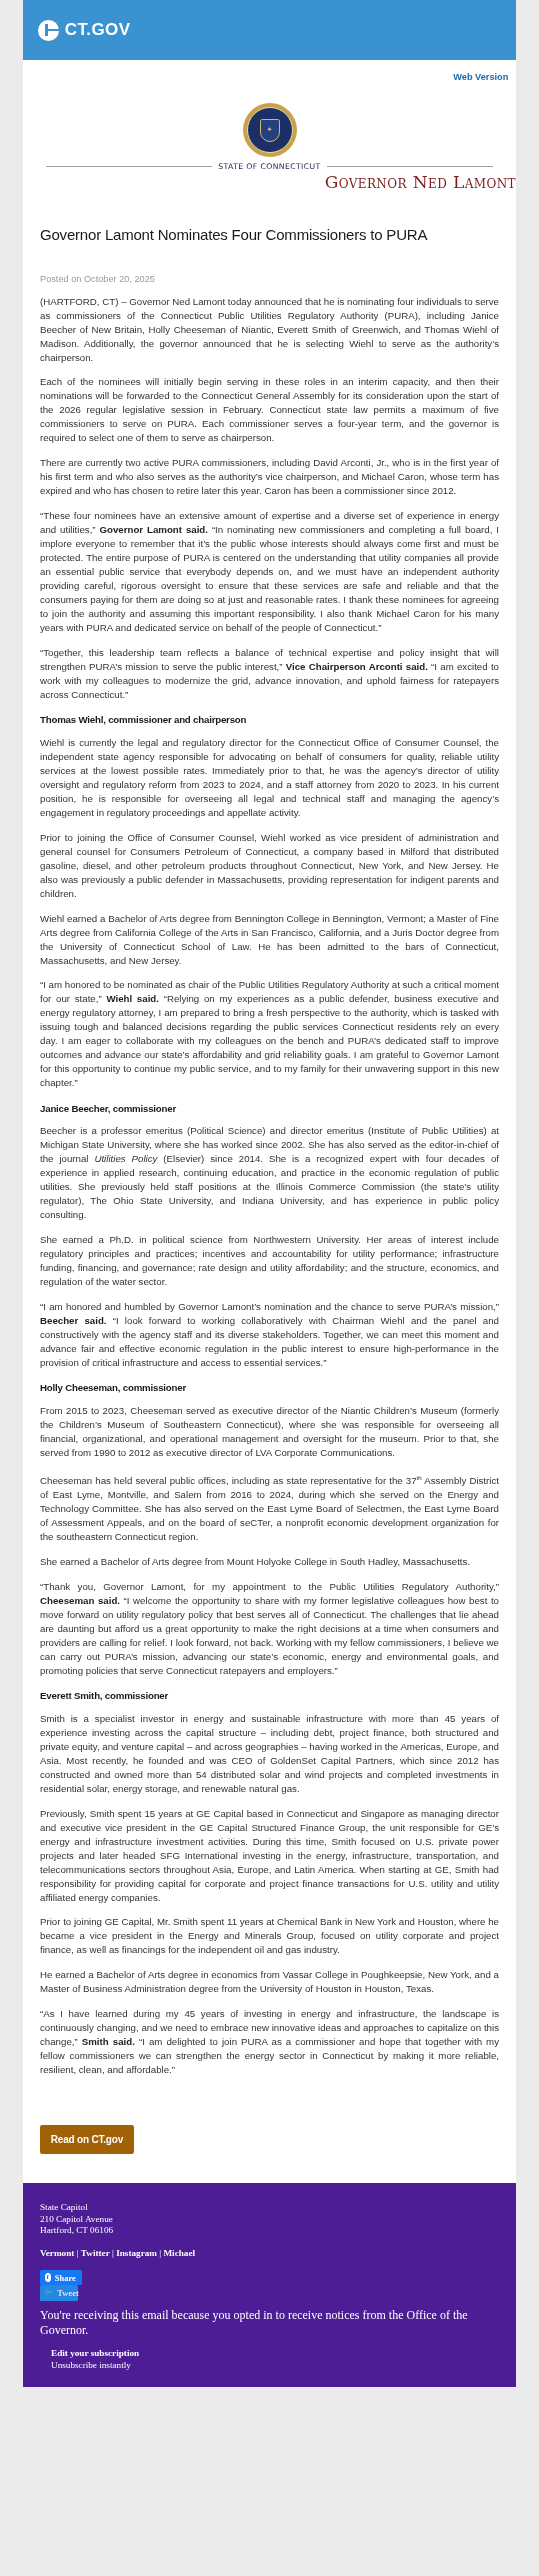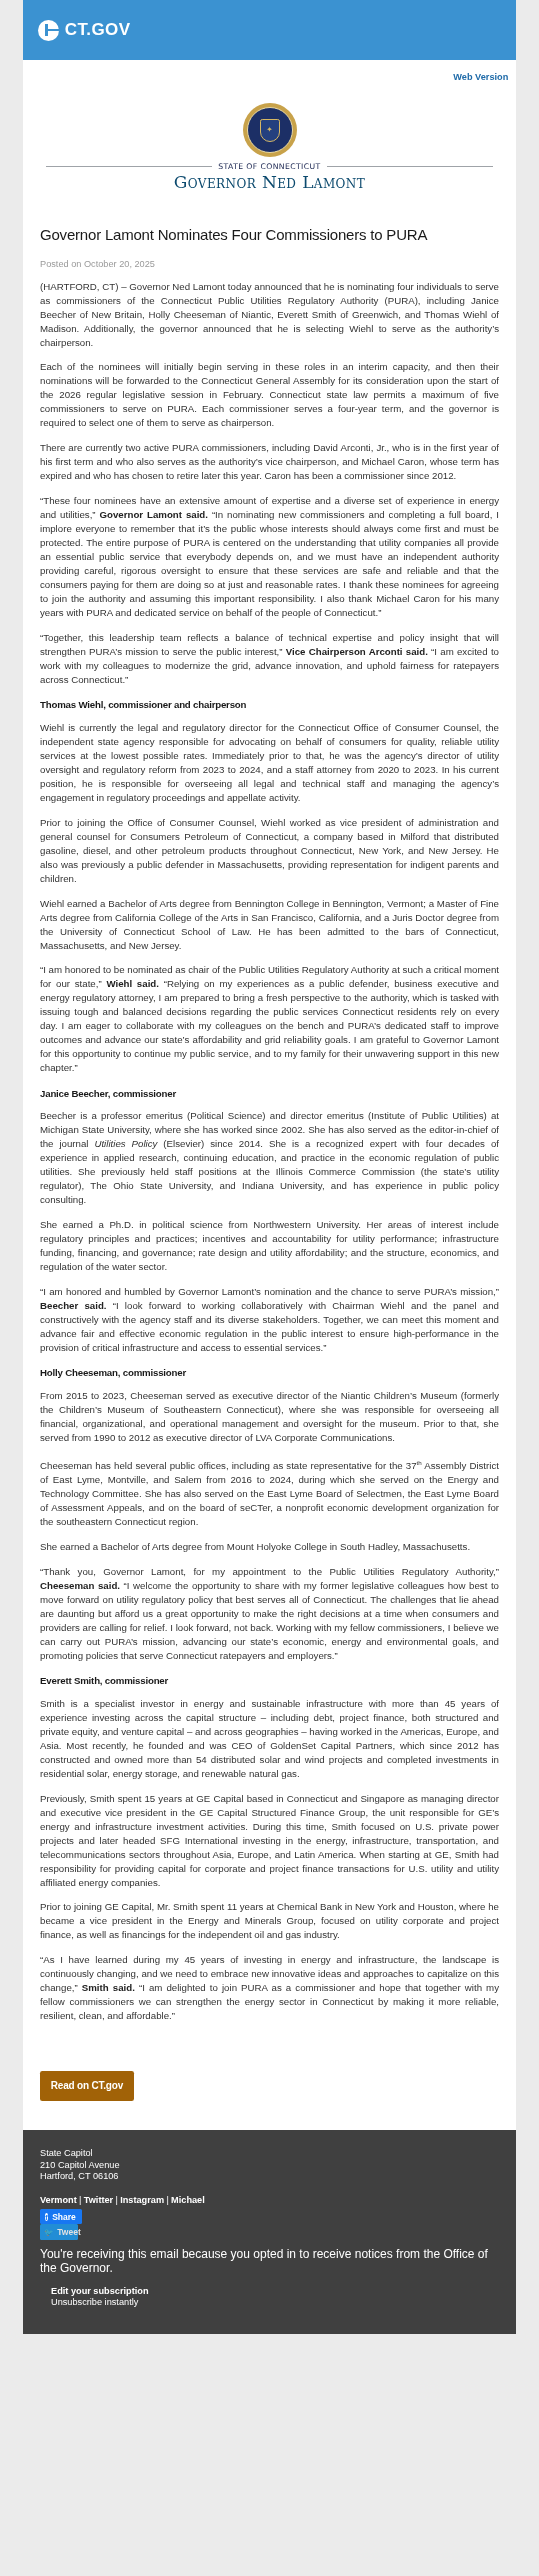--- a/index.html
+++ b/index.html
@@ -14,36 +14,36 @@
   .logo-text { font-family: "Liberation Sans", sans-serif; font-weight: bold; font-size: 17px; letter-spacing: 0.4px; }
   .webver-row { text-align: right; padding: 9.2px 7.7px 0 0; height: 31px; }
   .webver { color: #1e6aa8; font-family: "Liberation Sans", sans-serif; font-weight: bold; font-size: 9.2px; text-decoration: none; }
   .seal-row { display: flex; justify-content: center; padding-top: 12.3px; }
   .seal { width: 54px; height: 54px; border-radius: 50%; background: #c8a24a; display: flex; align-items: center; justify-content: center; }
   .seal-inner { width: 46px; height: 46px; border-radius: 50%; background: #1c2f66; border: 1.5px solid #e9d9a5; display: flex; align-items: center; justify-content: center; }
   .seal-shield { width: 20px; height: 23px; background: #24407f; border: 1.5px solid #d7b864; border-radius: 2.3px 2.3px 10px 10px; color: #d7b864; font-size: 7.7px; text-align: center; line-height: 20px; }
   .state-row { display: flex; align-items: center; padding: 4.6px 23px 0 23px; }
   .state-line { flex: 1; height: 1.5px; background: #9fa3a8; }
   .state-text { font-family: "DejaVu Sans", sans-serif; font-size: 7.7px; letter-spacing: 0.4px; color: #1a2550; padding: 0 6.2px; }
-  .gov-name { text-align: center; font-family: "DejaVu Serif", serif; font-size: 17px; color: #0c4a6e; font-variant: small-caps; letter-spacing: 0.4px; padding-top: 1.5px; height: 46px; }
+  .gov-name { text-align: right; font-family: "DejaVu Serif", serif; font-size: 17px; color: #7f1d1d; font-variant: small-caps; letter-spacing: 0.4px; padding-top: 1.5px; height: 46px; }
   .content { padding: 0 17px 0 17px; }
   h1.title { font-family: "Liberation Sans", sans-serif; font-weight: normal; font-size: 15px; color: #1a1a1a; margin-top: 9px; letter-spacing: -0.2px; }
-  .posted { font-size: 9.2px; color: #9a9a9a; margin-top: 16px; font-family: "Liberation Sans", sans-serif; }
+  .posted { font-size: 9.2px; color: #9a9a9a; margin-top: 31px; font-family: "Liberation Sans", sans-serif; }
   p.para { font-family: "Liberation Sans", sans-serif; font-size: 9.7px; line-height: 14px; color: #333; text-align: justify; margin-top: 10.8px; }
   p.para b { color: #222; }
   h3.section { font-family: "Liberation Sans", sans-serif; font-size: 9.7px; font-weight: bold; color: #1a1a1a; margin-top: 12.3px; letter-spacing: -0.2px; }
   sup { font-size: 6.2px; }
   .btn-row { padding: 48px 0 29px 0; }
   .read-btn { display: inline-block; background: #a16207; color: #fff; font-family: "Liberation Sans", sans-serif; font-weight: bold; font-size: 10px; padding: 9.2px 10.8px; border-radius: 2.3px; text-decoration: none; letter-spacing: -0.2px; }
-  .footer { background: #404040; color: #fff; padding: 18.5px 17px 23px 17px; height: 204px; font-family: Liberation Sans, sans-serif; }
+  .footer { background: #4c1d95; color: #fff; padding: 18.5px 17px 23px 17px; height: 204px; font-family: Liberation Serif, serif; }
   .addr { font-size: 9.2px; line-height: 11.6px; }
   .social { margin-top: 11.6px; font-size: 9.2px; font-weight: bold; }
   .social a { color: #fff; text-decoration: none; }
   .social .sep { font-weight: normal; padding: 0 2.3px; }
-  .share-btns { margin-top: 4px; }
+  .share-btns { margin-top: 10px; }
   .share-btn { display: inline-flex; align-items: center; color: #fff; font-size: 8.5px; font-weight: bold; border-radius: 1.5px; padding: 0 6.2px 0 4.6px; height: 15.4px; }
   .fb-btn { background: #1877f2; width: 42px; }
   .tw-btn { background: #1d9bf0; opacity: 0.85; width: 38px; display: flex; margin-top: 0; }
   .fb-glyph { width: 8.5px; height: 8.5px; border-radius: 50%; background: #fff; color: #1877f2; font-size: 7px; font-weight: bold; text-align: center; line-height: 9.2px; margin-right: 3.9px; }
   .tw-glyph { font-size: 7.7px; margin-right: 3.1px; }
   .notice { margin-top: 7px; font-size: 12px; }
   .sub-links { margin-top: 10.8px; font-size: 9.2px; line-height: 11.6px; }
   .sub-links a { color: #fff; text-decoration: none; display: block; padding-left: 11px; }
   .sub-links a.bold { font-weight: bold; }
 </style>
@@ -102,20 +102,21 @@
     <h3 class="section">Holly Cheeseman, commissioner</h3>
     <p class="para">From 2015 to 2023, Cheeseman served as executive director of the Niantic Children’s Museum (formerly the Children’s Museum of Southeastern Connecticut), where she was responsible for overseeing all financial, organizational, and operational management and oversight for the museum. Prior to that, she served from 1990 to 2012 as executive director of LVA Corporate Communications.</p>
     <p class="para"><span>Cheeseman has held several public offices, including as state representative for the 37</span><sup>th</sup> <span>Assembly District of East Lyme, Montville, and Salem from 2016 to 2024, during which she served on the Energy and Technology Committee. She has also served on the East Lyme Board of Selectmen, the East Lyme Board of Assessment Appeals, and on the board of seCTer, a nonprofit economic development organization for the southeastern Connecticut region.</span></p>
     <p class="para">She earned a Bachelor of Arts degree from Mount Holyoke College in South Hadley, Massachusetts.</p>
     <p class="para"><span>“Thank you, Governor Lamont, for my appointment to the Public Utilities Regulatory Authority,”</span> <b>Cheeseman said.</b> <span>“I welcome the opportunity to share with my former legislative colleagues how best to move forward on utility regulatory policy that best serves all of Connecticut. The challenges that lie ahead are daunting but afford us a great opportunity to make the right decisions at a time when consumers and providers are calling for relief. I look forward, not back. Working with my fellow commissioners, I believe we can carry out PURA’s mission, advancing our state’s economic, energy and environmental goals, and promoting policies that serve Connecticut ratepayers and employers.”</span></p>
 
     <h3 class="section">Everett Smith, commissioner</h3>
     <p class="para">Smith is a specialist investor in energy and sustainable infrastructure with more than 45 years of experience investing across the capital structure – including debt, project finance, both structured and private equity, and venture capital – and across geographies – having worked in the Americas, Europe, and Asia. Most recently, he founded and was CEO of GoldenSet Capital Partners, which since 2012 has constructed and owned more than 54 distributed solar and wind projects and completed investments in residential solar, energy storage, and renewable natural gas.</p>
     <p class="para">Previously, Smith spent 15 years at GE Capital based in Connecticut and Singapore as managing director and executive vice president in the GE Capital Structured Finance Group, the unit responsible for GE’s energy and infrastructure investment activities. During this time, Smith focused on U.S. private power projects and later headed SFG International investing in the energy, infrastructure, transportation, and telecommunications sectors throughout Asia, Europe, and Latin America. When starting at GE, Smith had responsibility for providing capital for corporate and project finance transactions for U.S. utility and utility affiliated energy companies.</p>
     <p class="para">Prior to joining GE Capital, Mr. Smith spent 11 years at Chemical Bank in New York and Houston, where he became a vice president in the Energy and Minerals Group, focused on utility corporate and project finance, as well as financings for the independent oil and gas industry.</p>
+    <p class="para">He earned a Bachelor of Arts degree in economics from Vassar College in Poughkeepsie, New York, and a Master of Business Administration degree from the University of Houston in Houston, Texas.</p>
     <p class="para"><span>“As I have learned during my 45 years of investing in energy and infrastructure, the landscape is continuously changing, and we need to embrace new innovative ideas and approaches to capitalize on this change,”</span> <b>Smith said.</b> <span>“I am delighted to join PURA as a commissioner and hope that together with my fellow commissioners we can strengthen the energy sector in Connecticut by making it more reliable, resilient, clean, and affordable.”</span></p>
 
     <div class="btn-row">
       <a class="read-btn" href="#">Read on CT.gov</a>
     </div>
   </div>
 
   <div class="footer">
     <div class="addr">
       <div>State Capitol</div>

